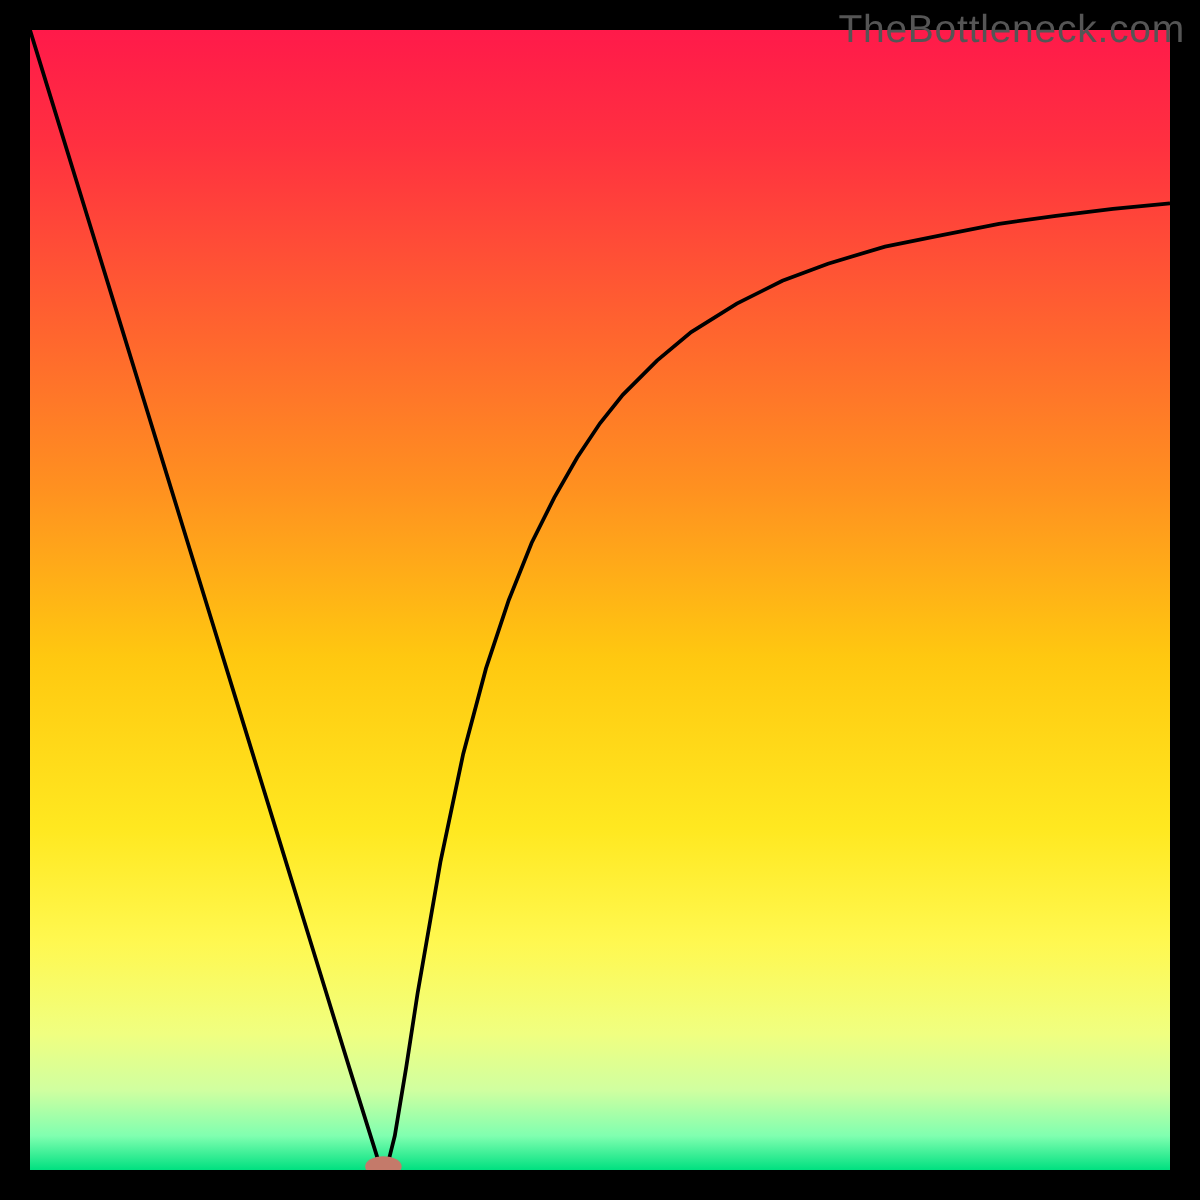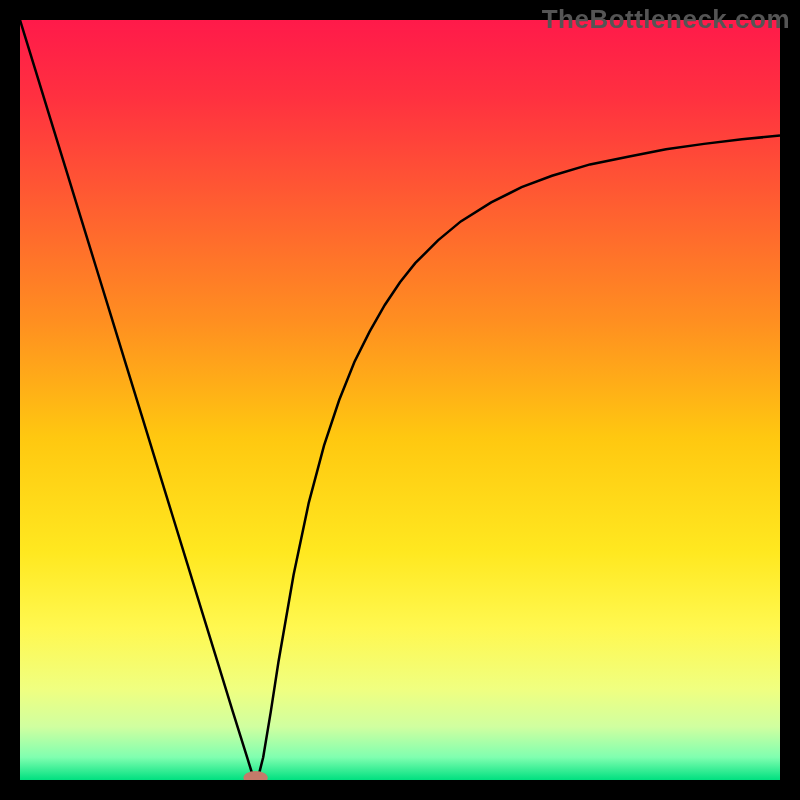--- a/index.html
+++ b/index.html
@@ -22,21 +22,21 @@
     top: 20px;
     width: 760px;
     height: 760px;
   }
   .watermark {
     position: absolute;
     top: 4px;
     right: 10px;
     color: #555;
     font-size: 26px;
-    font-weight: 700;
+    font-weight: 400;
     letter-spacing: 0.5px;
     z-index: 10;
   }
 </style>
 </head>
 <body>
 
 <div class="chart-container">
   <div class="watermark">TheBottleneck.com</div>
   <svg class="plot-area" viewBox="0 0 100 100" preserveAspectRatio="none">

